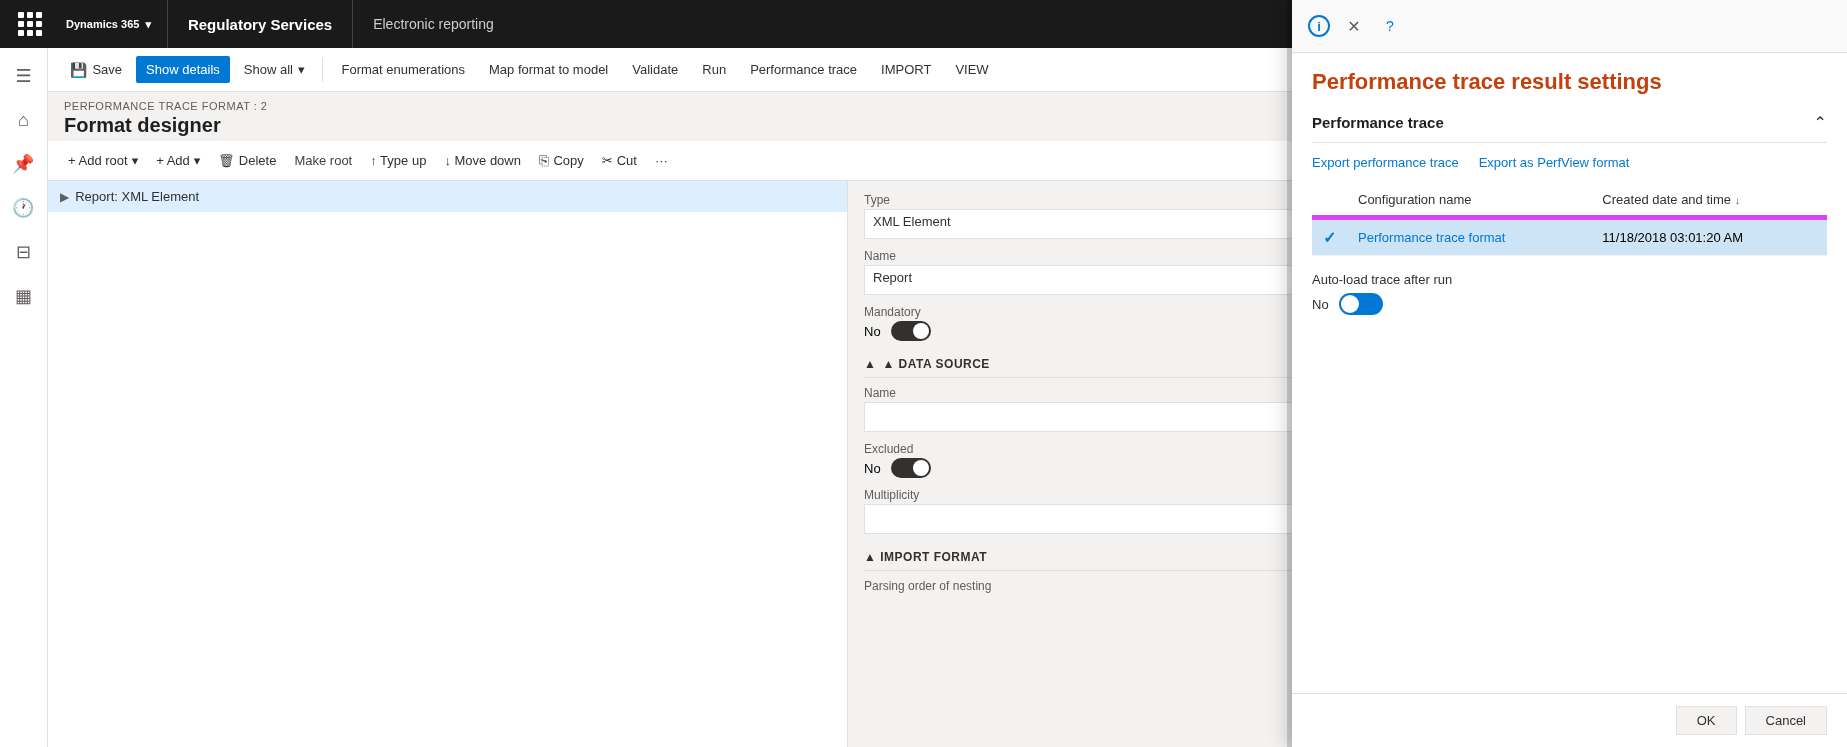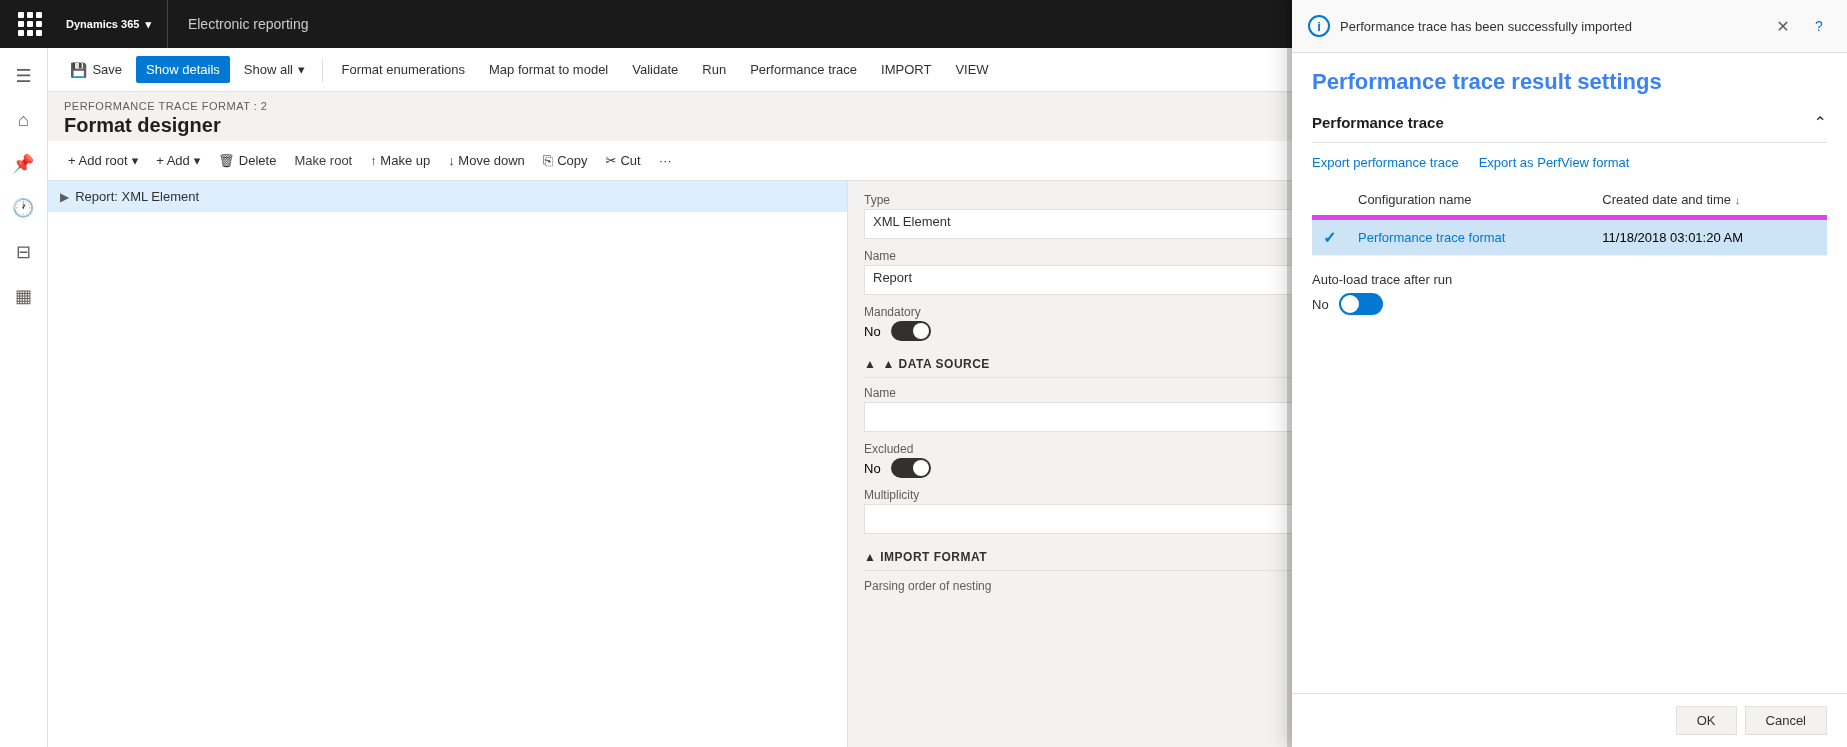--- a/index.html
+++ b/index.html
@@ -204,21 +204,21 @@
     .modal-close {
       width: 28px; height: 28px; border: none; background: transparent;
       font-size: 16px; cursor: pointer; color: #605e5c;
       display: flex; align-items: center; justify-content: center;
     }
     .modal-help {
       width: 24px; height: 24px; border: none; background: transparent;
       font-size: 14px; cursor: pointer; color: #0078d4;
     }
     .modal-title {
-      font-size: 22px; font-weight: 600; color: #3b82f6;
+      font-size: 22px; font-weight: 600; color: #c2410c;
       padding: 16px 20px 8px 20px;
     }
     .modal-link {
       padding: 4px 20px 16px 20px;
       font-size: 13px; color: #0078d4; cursor: pointer; text-decoration: none;
       display: block;
     }
     .modal-body { flex: 1; padding: 0 20px; overflow-y: auto; }
     .perf-section-header {
       display: flex; align-items: center; justify-content: space-between;
@@ -284,20 +284,23 @@
         <div class="apps-dot"></div>
       <div class="apps-dot"></div>
         <div class="apps-dot"></div>
         <div class="apps-dot"></div>
     </div>
   </div>
   <button class="dynamics-btn">
     <span>Dynamics 365</span>
     <span>▾</span>
   </button>
+  <div class="reg-services">
+    <span>Regulatory Services</span>
+  </div>
   <div class="electronic-reporting">
     <span>Electronic reporting</span>
   </div>
 </div>
 
 <div class="left-sidebar">
   <div class="sidebar-icon">☰</div>
   <div class="sidebar-icon">⌂</div>
   <div class="sidebar-icon">📌</div>
   <div class="sidebar-icon">🕐</div>
@@ -358,21 +361,21 @@
       <span>▾</span>
     </button>
     <button class="fmt-btn">
       <span>🗑</span>
       <span>Delete</span>
     </button>
     <button class="fmt-btn disabled">
       <span>Make root</span>
     </button>
     <button class="fmt-btn">
-      <span>↑ Make up</span>
+      <span>↑ Type up</span>
     </button>
     <button class="fmt-btn">
       <span>↓ Move down</span>
     </button>
     <button class="fmt-btn">
       <span>⎘</span>
       <span>Copy</span>
     </button>
     <button class="fmt-btn">
       <span>✂</span>
@@ -427,21 +430,20 @@
       <div class="field-label">Parsing order of nesting</div>
     </div>
   </div>
 </div>
 
 <div class="modal-overlay">
   <div class="modal-panel">
 
     <div class="modal-topbar">
       <div class="info-icon">i</div>
-      <span class="modal-topbar-msg">Performance trace has been successfully imported</span>
       <button class="modal-close">✕</button>
       <button class="modal-help">?</button>
     </div>
 
     <div class="modal-title">Performance trace result settings</div>
 
 
     <div class="modal-body">
       <div class="perf-section-header">
         <span class="perf-section-title">Performance trace</span>

